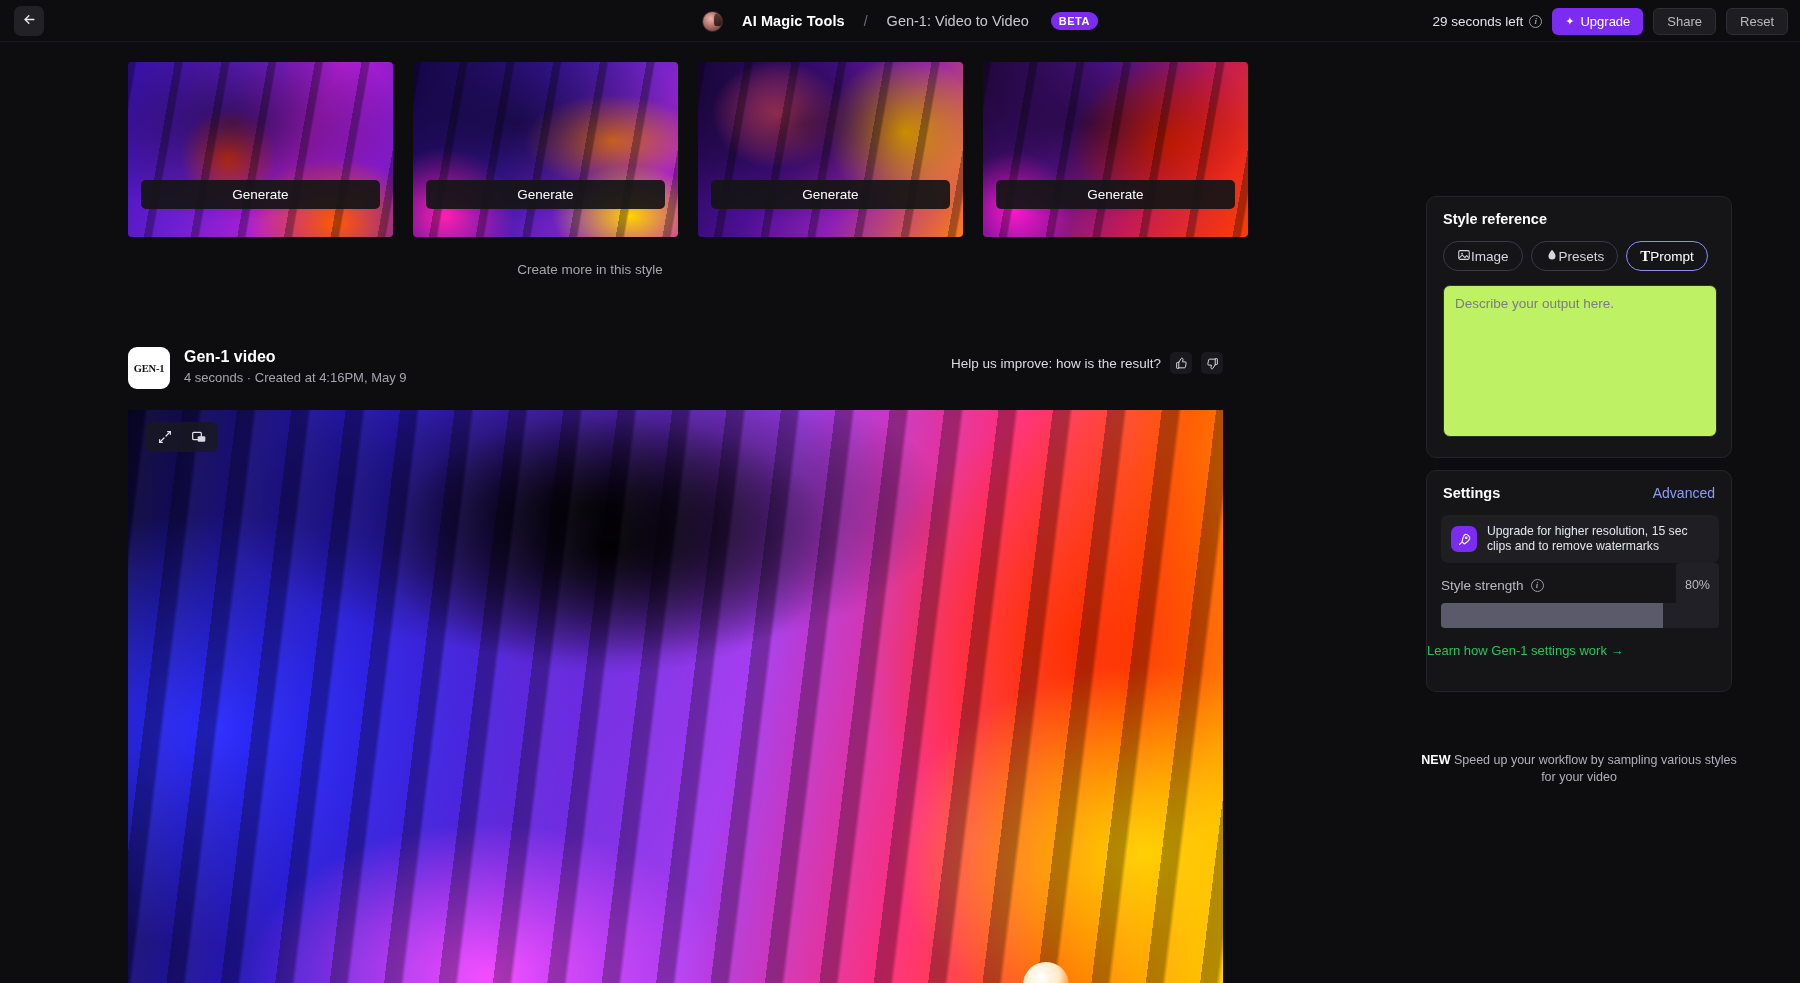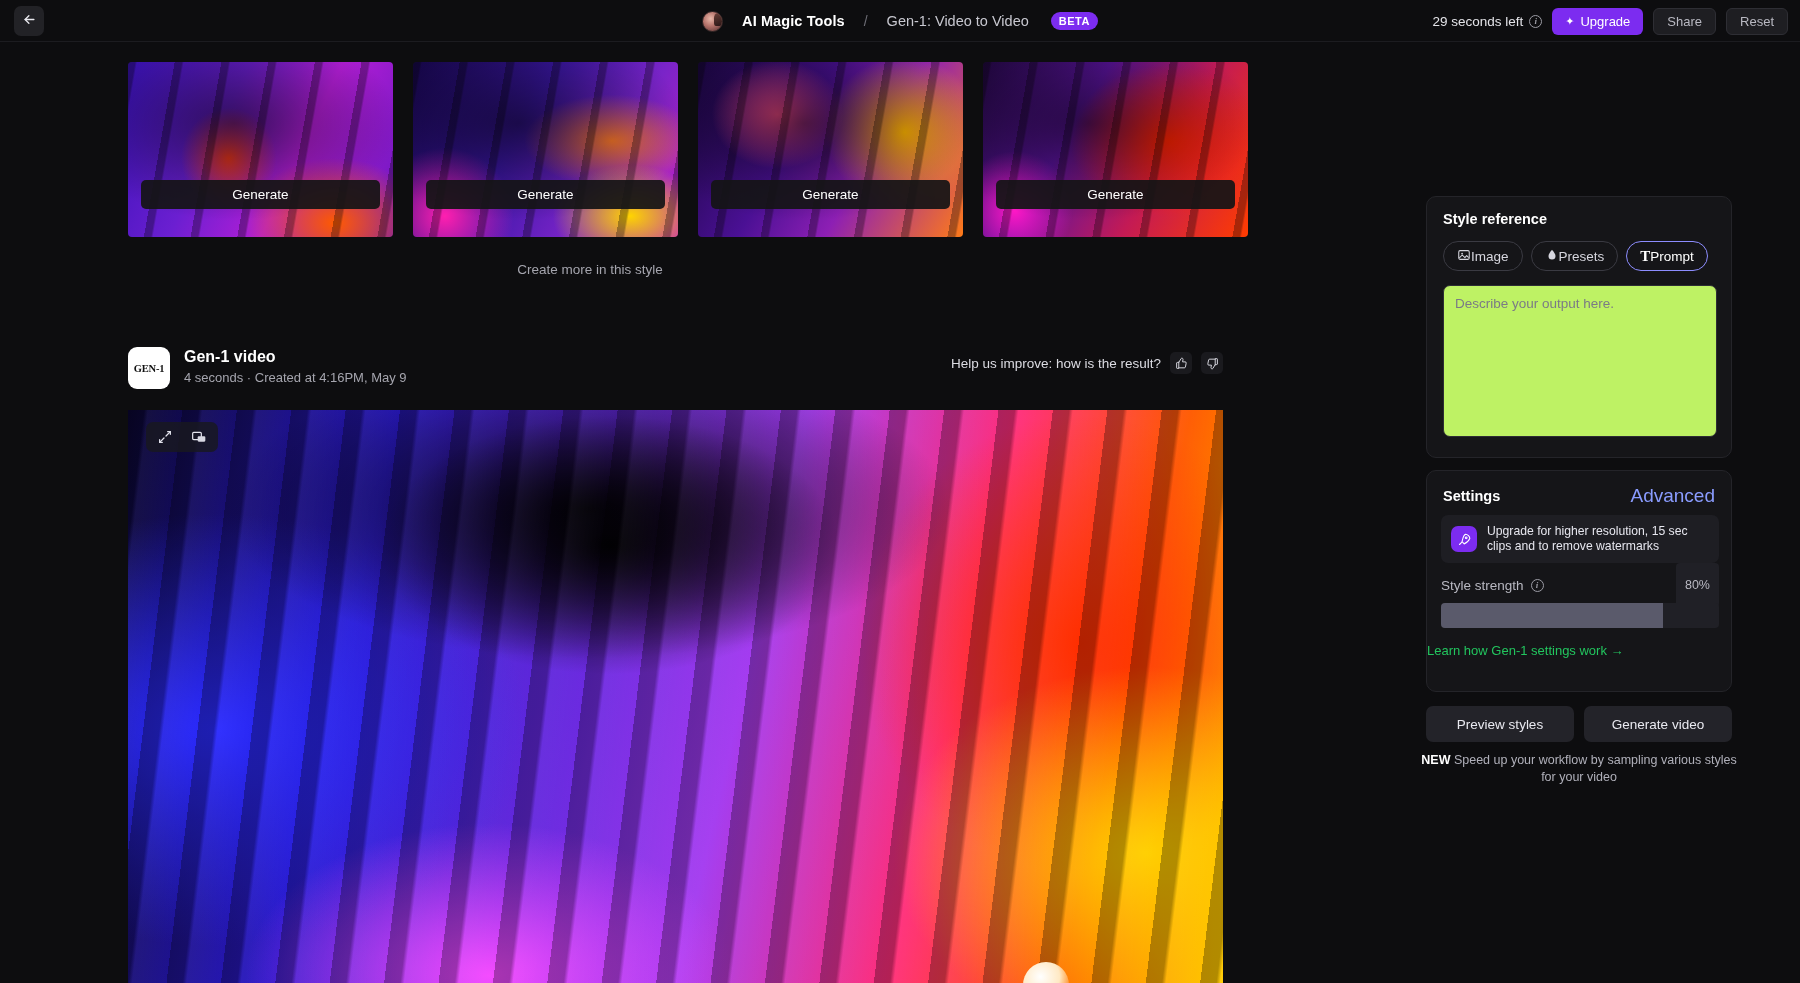--- a/index.html
+++ b/index.html
@@ -199,21 +199,21 @@
 
   .card {
     position: absolute; left: 16px; width: 306px;
     background: #151518; border: 1px solid #242429; border-radius: 10px;
   }
   #card-style { top: 154px; height: 262px; }
   #card-settings { top: 428px; height: 222px; }
 
   .card-title { font-size: 14.5px; font-weight: 700; color: #fff; }
   .card-head { position: absolute; left: 16px; right: 16px; top: 14px; display: flex; align-items: center; justify-content: space-between; }
-  .advanced { font-size: 19px; color: #8a9cff; cursor: pointer; }
+  .advanced { font-size: 14px; color: #8a9cff; cursor: pointer; }
 
   #seg { position: absolute; left: 16px; top: 44px; display: flex; gap: 8px; }
   .seg-btn {
     height: 30px; padding: 0 13px; border-radius: 16px;
     border: 1px solid #3a3a42; background: transparent;
     display: flex; align-items: center; gap: 0;
     font-size: 13.5px; color: #d6d6de; cursor: pointer;
   }
   .seg-btn.active { border-color: #8d8dff; color: #fff; }
   .seg-btn svg { width: 14px; height: 14px; }
@@ -450,21 +450,17 @@
       <span class="ss-val">80%</span>
     </div>
 
     <div id="slider">
       <span class="fill" style="width: 80%;"></span>
     </div>
 
     <div id="learn">Learn how Gen-1 settings work  →</div>
   </div>
 
-  <div id="action-row">
-    <div class="act-btn">Preview styles</div>
-    <div class="act-btn">Generate video</div>
-  </div>
 
   <div id="new-note">
     <b>NEW</b><span> Speed up your workflow by sampling various styles for your video</span>
   </div>
 </div>
 
 </body></html>

